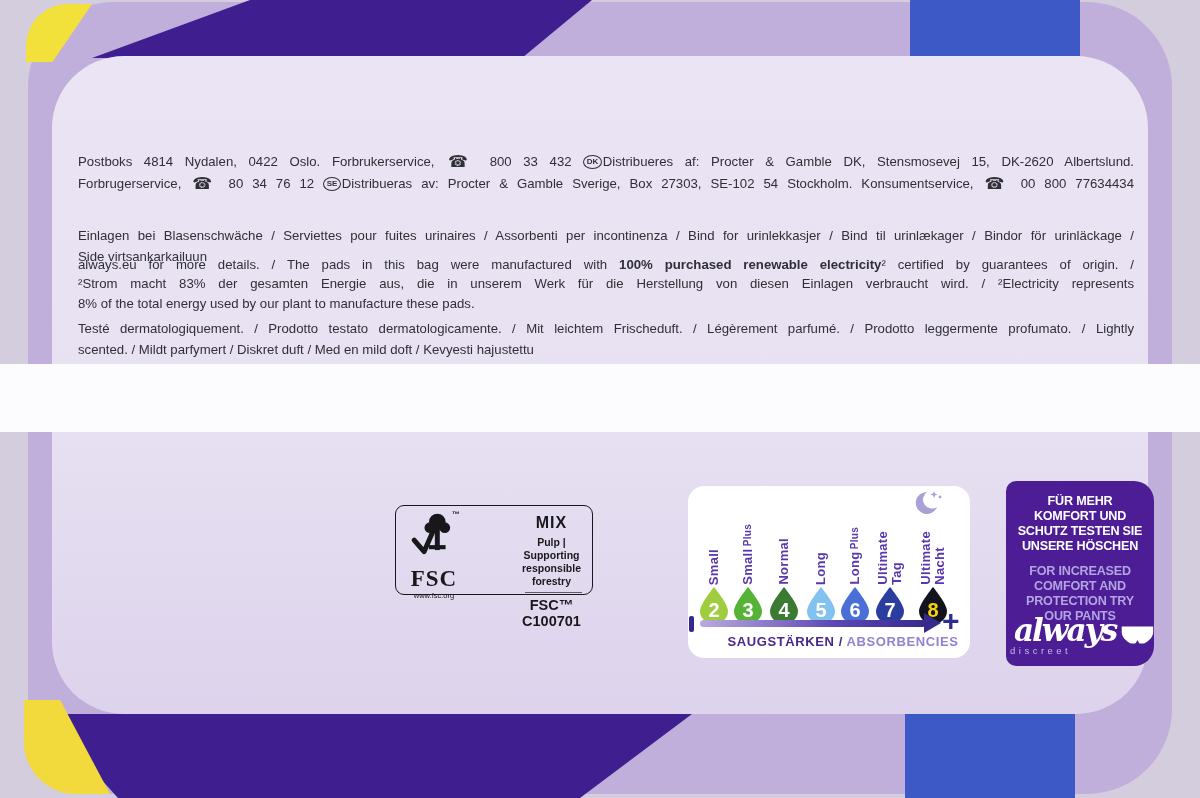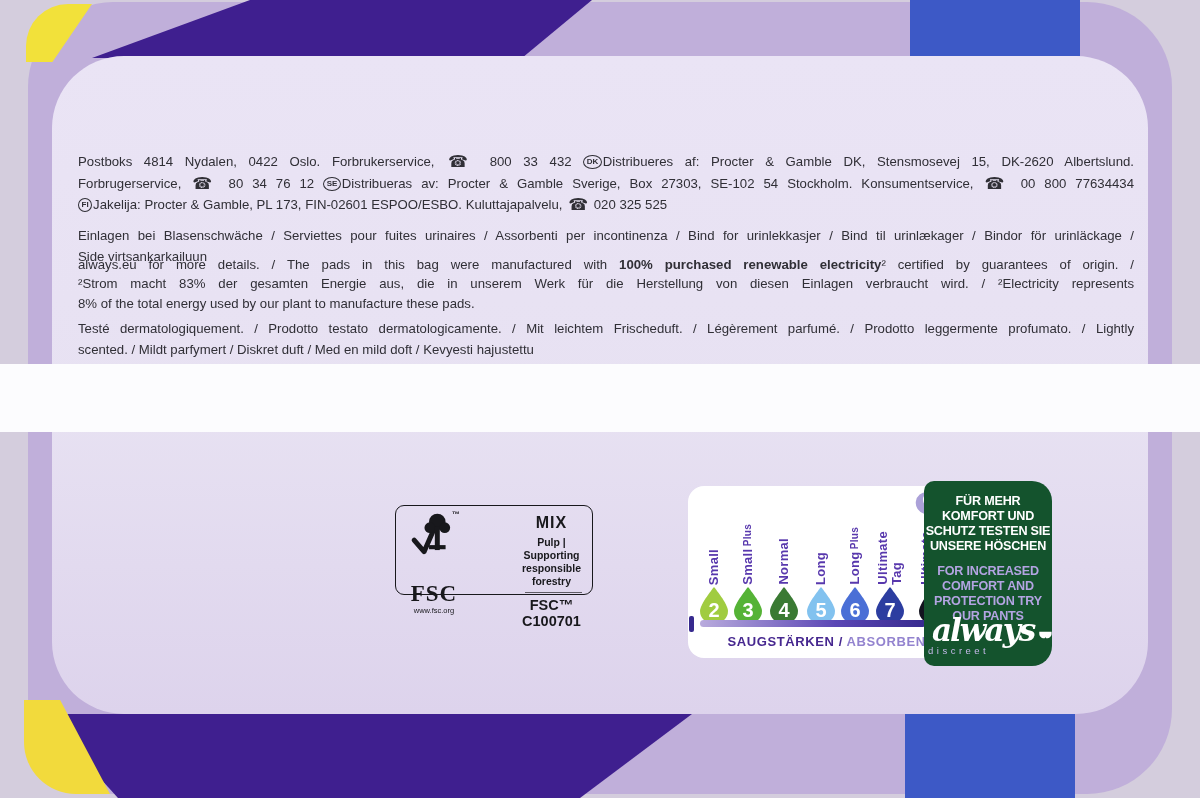--- a/index.html
+++ b/index.html
@@ -38,21 +38,21 @@
       font-size:8px;font-weight:bold;line-height:1;padding:2px 2.5px;
       position:relative;top:-2px;margin:0 1px 0 0;letter-spacing:0;}
   .tel{font-size:16px;margin:0 2px;vertical-align:-1px;}
 
   
   .fsc{position:absolute;left:395px;top:505px;width:196px;height:88px;
        border:1.6px solid #18181c;border-radius:9px;display:flex;color:#18181c;}
   .fsc-left{width:76px;position:relative;text-align:center;padding-top:6px;}
   .fsc-tm{position:absolute;left:56px;top:4px;font-size:8px;font-weight:bold;}
   .fsc-acronym{font-family:"Liberation Serif","DejaVu Serif",serif;font-weight:bold;
-       font-size:23px;line-height:1;margin-top:18px;letter-spacing:1px;}
+       font-size:23px;line-height:1;margin-top:3px;letter-spacing:1px;}
   .fsc-url{font-size:7.5px;margin-top:1px;}
   .fsc-right{flex:1;text-align:center;padding:8px 8px 0 0;margin-left:47px;}
   .fsc-mix{font-size:16px;font-weight:bold;letter-spacing:1px;}
   .fsc-l1,.fsc-l2{font-size:10.5px;font-weight:bold;line-height:13px;}
   .fsc-l1{margin-top:4px;}
   .fsc-hr{height:1px;background:#18181c;margin:4px 2px 4px 6px;opacity:.65;}
   .fsc-cert{font-size:14.5px;font-weight:bold;}
 
   
   .abs-card{position:absolute;left:688px;top:486px;width:282px;height:172px;
@@ -69,21 +69,21 @@
        background:linear-gradient(90deg,#b9abdd,#5b47b5 60%,#372a8e);}
   .abs-head{position:absolute;left:236px;top:127px;width:0;height:0;
        border-top:10px solid transparent;border-bottom:10px solid transparent;border-left:17px solid #372a8e;}
   .abs-plus{position:absolute;left:254px;top:118px;font-size:30px;font-weight:bold;color:#2e2d8f;}
   .abs-caption{position:absolute;left:0;top:148px;width:310px;text-align:center;
        font-size:13px;font-weight:bold;letter-spacing:.6px;}
   .cap-de{color:#46278f;}
   .cap-en{color:#9383cf;}
 
   
-  .promo{position:absolute;left:924px;top:481px;width:128px;height:185px;background:#14532d;
+  .promo{position:absolute;left:1006px;top:481px;width:148px;height:185px;background:#4c1d95;
        border-radius:10px 20px 20px 10px;color:#fff;text-align:center;}
   .promo-de,.promo-en{white-space:pre-line;font-weight:bold;font-size:12.6px;line-height:15px;letter-spacing:-0.2px;}
   .promo-de{margin-top:13px;color:#ffffff;}
   .promo-en{margin-top:10px;color:#b3a4e2;}
   .brand-row{position:absolute;left:0;bottom:10px;width:100%;display:flex;align-items:flex-end;justify-content:center;gap:5px;}
   .brand{font-family:"DejaVu Serif","Liberation Serif",serif;font-style:italic;font-weight:bold;
        font-size:31px;line-height:26px;letter-spacing:-2px;color:#fff;padding-left:8px;}
   .brand-sub{font-size:9.5px;letter-spacing:3.5px;color:#c6b9ea;text-align:left;margin:2px 0 0 4px;}
   .pants-icon{margin-bottom:8px;}
 </style>
@@ -97,21 +97,20 @@
   <div class="stripe-blue-top"></div>
   <div class="stripe-blue-bottom"></div>
   <div class="corner-yellow-tl"></div>
   <div class="corner-yellow-bl"></div>
   <div class="face"></div>
   <div class="white-band"></div>
 
   <div class="tblock" id="block-distributor">
       <div class="tline just">Postboks 4814 Nydalen, 0422 Oslo. Forbrukerservice, <span class="tel">☎</span> 800 33 432 <span class="cc">DK</span>Distribueres af: Procter &amp; Gamble DK, Stensmosevej 15, DK-2620 Albertslund.</div>
       <div class="tline just">Forbrugerservice, <span class="tel">☎</span> 80 34 76 12 <span class="cc">SE</span>Distribueras av: Procter &amp; Gamble Sverige, Box 27303, SE-102 54 Stockholm. Konsumentservice, <span class="tel">☎</span> 00 800 77634434</div>
-      <div class="tline"><span class="cc">FI</span>Jakelija: Procter &amp; Gamble, PL 173, FIN-02601 ESPOO/ESBO. Kuluttajapalvelu, <span class="tel">☎</span> 020 325 525</div>
     </div>
   <div class="tblock" id="block-usage">
       <div class="tline just">Einlagen bei Blasenschwäche / Serviettes pour fuites urinaires / Assorbenti per incontinenza / Bind for urinlekkasjer / Bind til urinlækager / Bindor för urinläckage /</div>
       <div class="tline">Side virtsankarkailuun</div>
     </div>
   <div class="tblock" id="block-recycling">
       <div class="tline just">always.eu for more details. / The pads in this bag were manufactured with <b>100% purchased renewable electricity</b>² certified by guarantees of origin. /</div>
       <div class="tline just">²Strom macht 83% der gesamten Energie aus, die in unserem Werk für die Herstellung von diesen Einlagen verbraucht wird. / ²Electricity represents</div>
       <div class="tline">8% of the total energy used by our plant to manufacture these pads.</div>
     </div>

